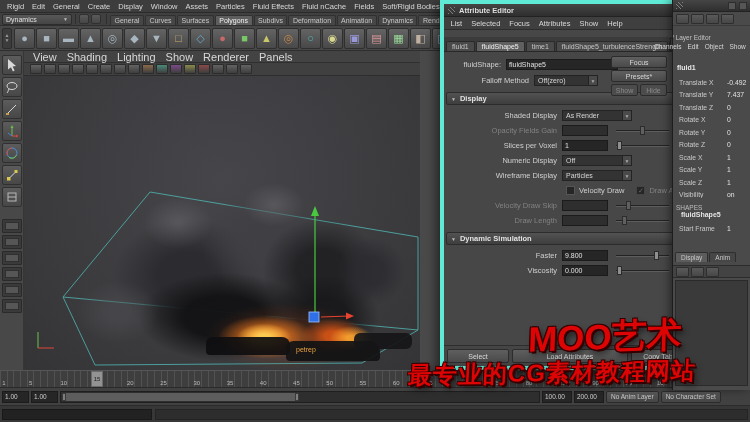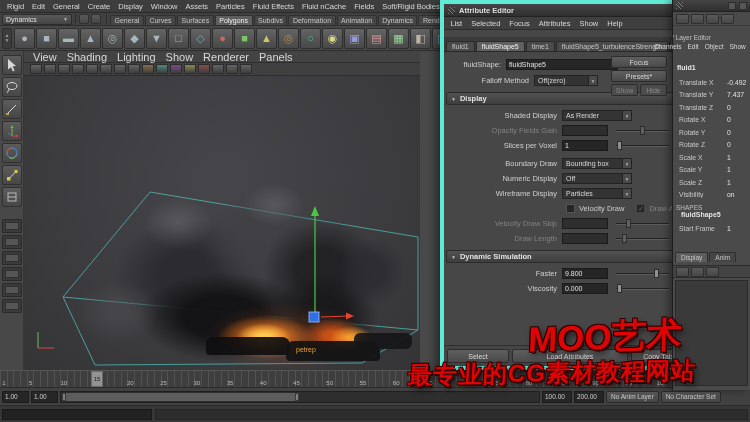--- a/index.html
+++ b/index.html
@@ -514,27 +514,20 @@
         <div class="ae-row">
           <span class="ae-label">Slices per Voxel</span>
           <div class="ae-field" style="width:46px">1</div>
           <div class="ae-slider">
               <div class="groove"></div>
               <div class="handle" style="left:2%"></div>
             </div>
         </div>
 
 
-        <div class="ae-row" style="margin-top:3px;">
-          <span class="ae-label">Boundary Draw</span>
-          <div class="ae-dd">
-            <span>Bounding box</span>
-            <span class="dd-arrow">▼</span>
-          </div>
-        </div>
 
         <div class="ae-row">
           <span class="ae-label">Numeric Display</span>
           <div class="ae-dd">
             <span>Off</span>
             <span class="dd-arrow">▼</span>
           </div>
         </div>
 
         <div class="ae-row">

